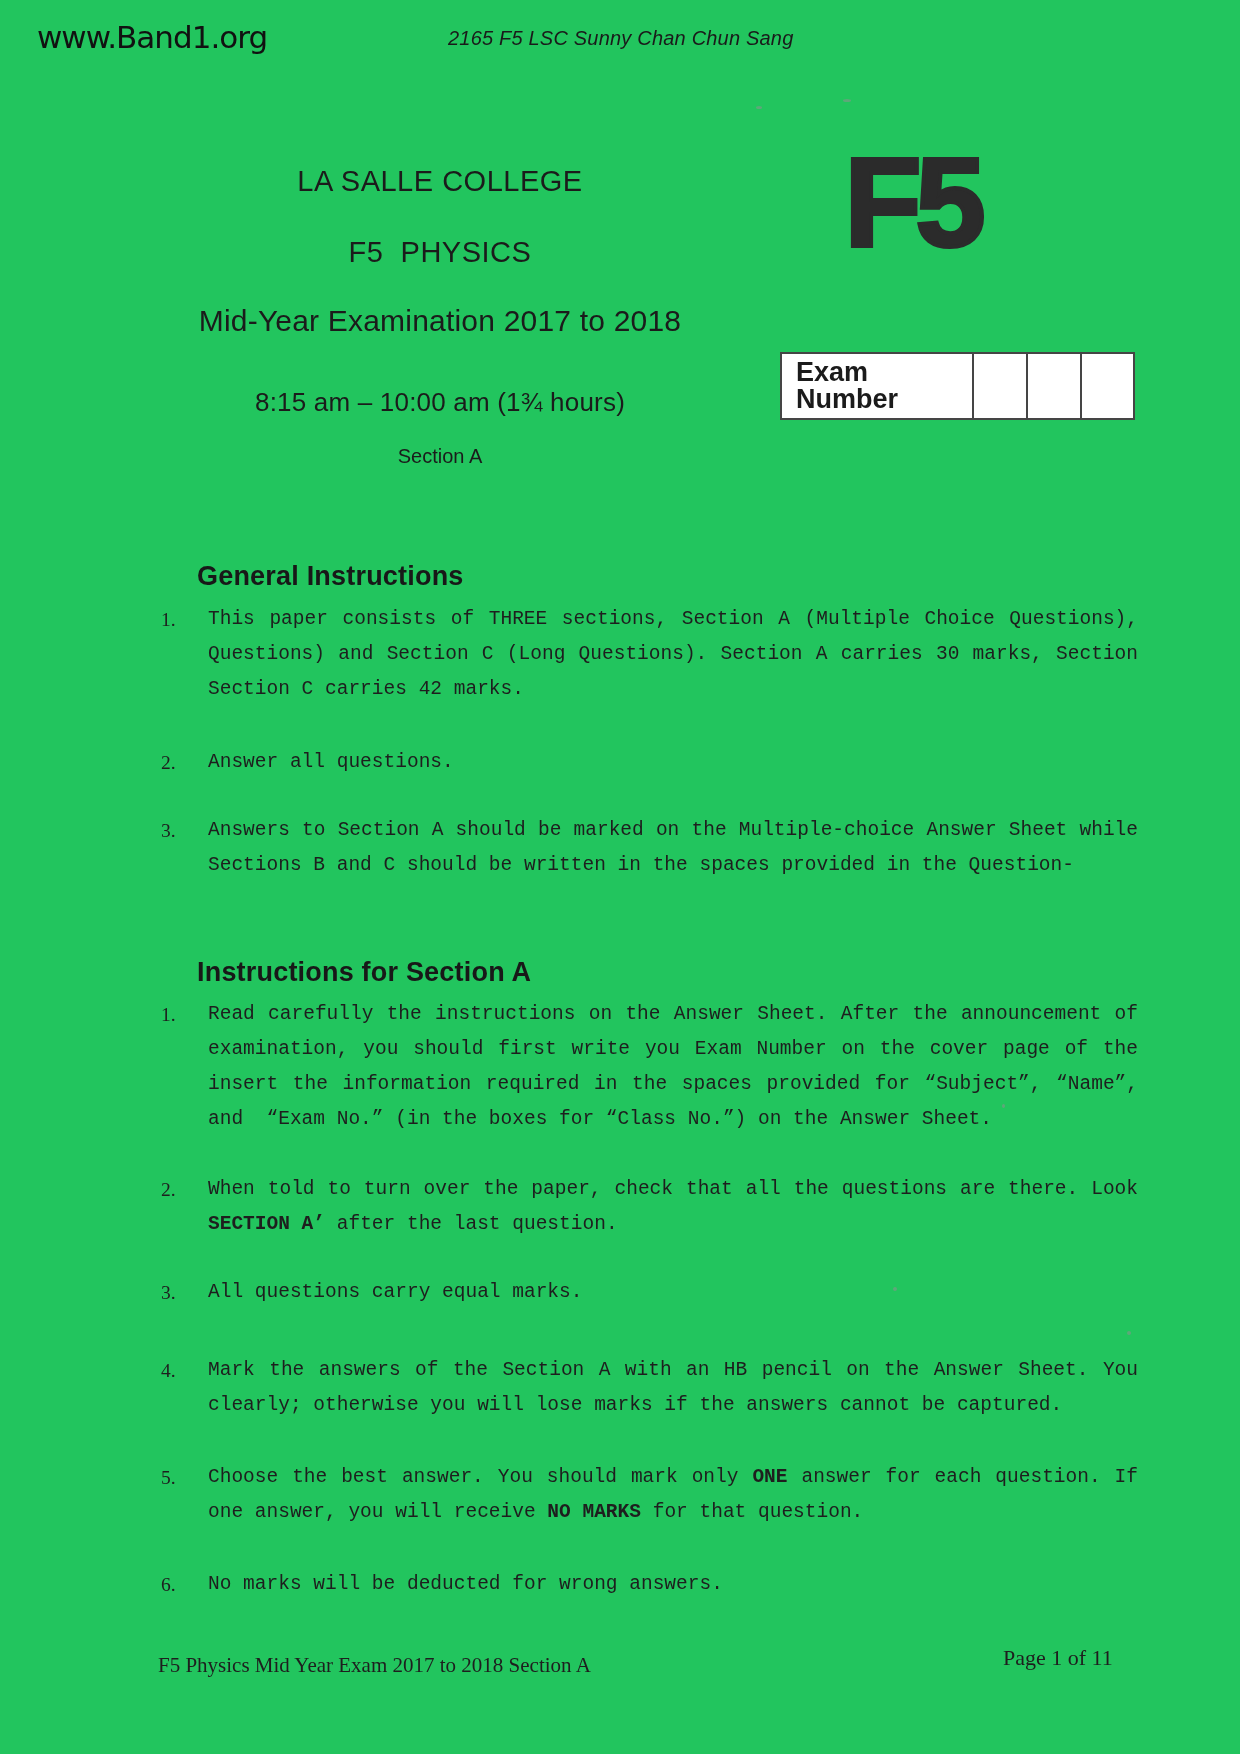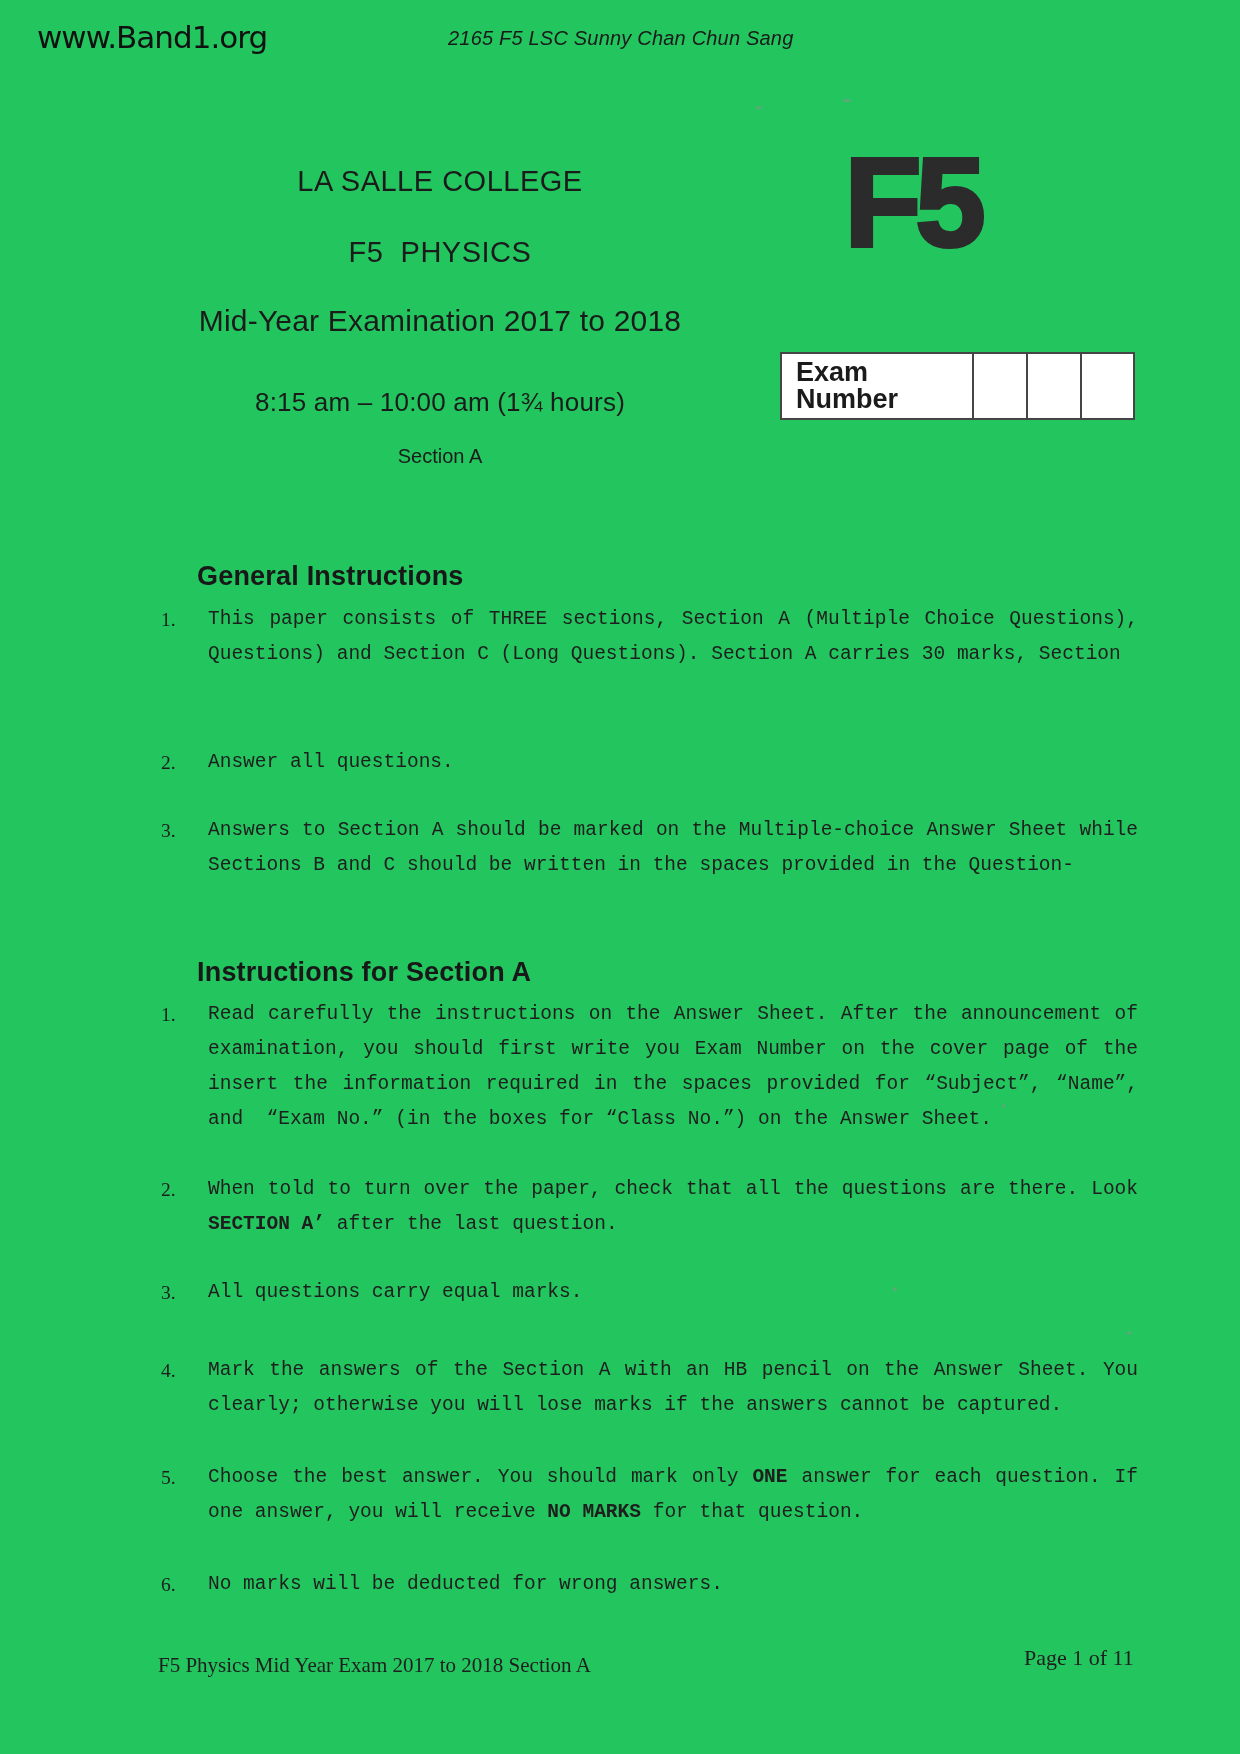--- a/index.html
+++ b/index.html
@@ -78,21 +78,21 @@
   #sa-items .item:nth-child(4){top:1353px;}
   #sa-items .item:nth-child(5){top:1460px;}
   #sa-items .item:nth-child(6){top:1567px;}
   
   .footer-left{
     position:absolute;left:158px;top:1652px;
     font:21px/26px "Liberation Serif","DejaVu Serif",serif;color:#1e1e1e;
   }
   .footer-right{
     position:absolute;left:1003px;top:1645px;
-    font:22px/26px "Liberation Serif","DejaVu Serif",serif;color:#1e1e1e;margin-left:21px;
+    font:22px/26px "Liberation Serif","DejaVu Serif",serif;color:#1e1e1e;
   }
   
   .speck{position:absolute;background:#8f8f8f;border-radius:50%;opacity:.55;}
   .s1{left:756px;top:106px;width:6px;height:3px;}
   .s2{left:843px;top:99px;width:8px;height:3px;}
   .s3{left:1127px;top:1331px;width:4px;height:4px;}
   .s4{left:1002px;top:1104px;width:3px;height:4px;}
   .s5{left:893px;top:1287px;width:4px;height:4px;}
 </style>
 </head>
@@ -118,20 +118,21 @@
     <div class="exam-cell"></div>
   </div>
 
   <div class="sec-heading" id="gi-heading">General Instructions</div>
   <div id="gi-items">
       <div class="item">
         <div class="num">1.</div>
         <div class="txt">
           <div class="ln"><span>This paper consists of THREE sections, Section A (Multiple Choice Questions), Section B (Short</span></div>
           <div class="ln"><span>Questions) and Section C (Long Questions). Section A carries 30 marks, Section B carries 28 marks and</span></div>
+          <div class="ln"><span>Section C carries 42 marks.</span></div>
         </div>
       </div>
       <div class="item">
         <div class="num">2.</div>
         <div class="txt">
           <div class="ln"><span>Answer all questions.</span></div>
         </div>
       </div>
       <div class="item">
         <div class="num">3.</div>

